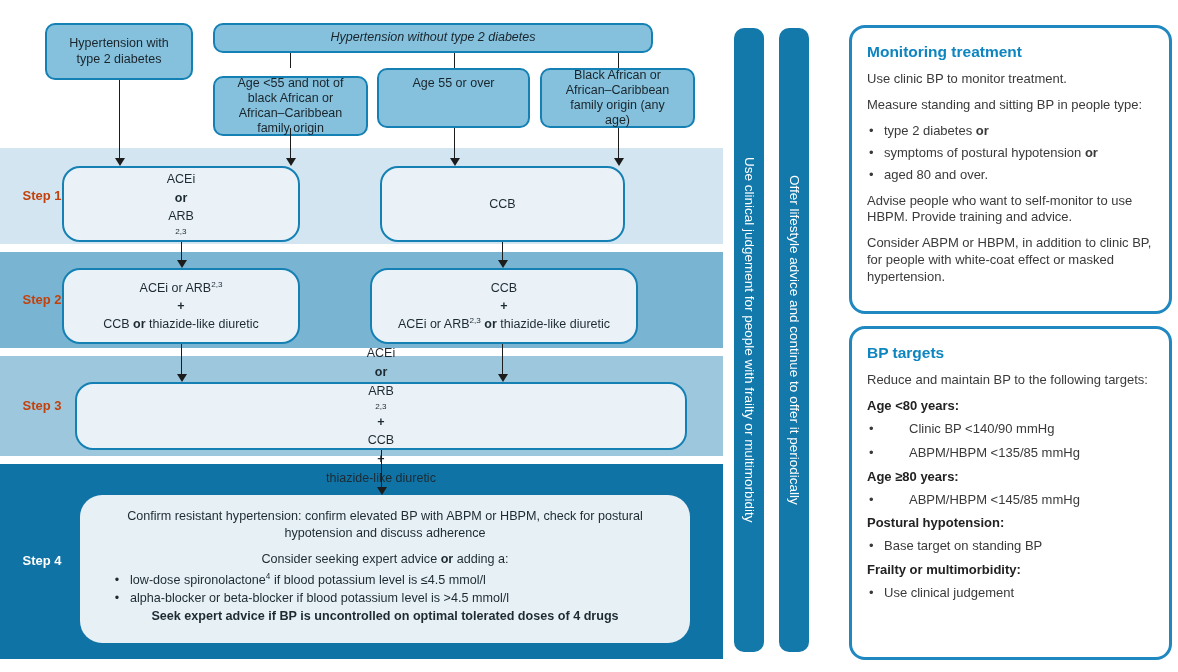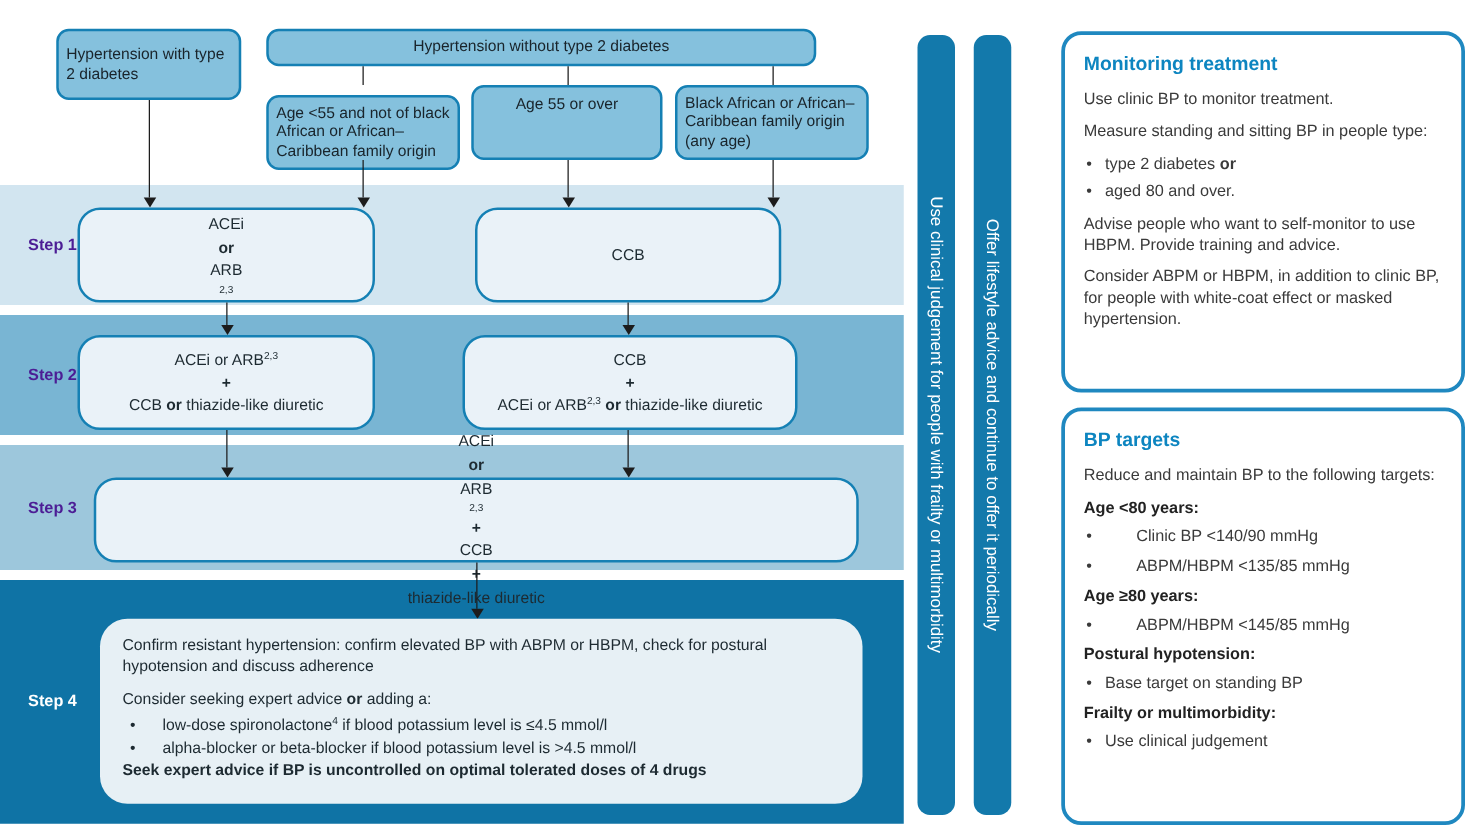--- a/index.html
+++ b/index.html
@@ -8,28 +8,28 @@
   #stage { position:relative; width:1178px; height:672px; background:#fff; }
 
   
   .band { position:absolute; left:0; width:723px; }
   .band1 { top:148px; height:96px;  background:#d2e5f0; }
   .band2 { top:252px; height:96px;  background:#79b5d3; }
   .band3 { top:356px; height:100px; background:#9dc7dc; }
   .band4 { top:464px; height:195px; background:#0f73a5; }
 
   .step-label { position:absolute; left:12px; width:60px; text-align:center;
-                font-size:13px; font-weight:700; color:#4c1d95; }
+                font-size:13px; font-weight:700; color:#c2410c; }
   .step-label.white { color:#ffffff; }
 
   
   .cond-box { position:absolute; background:#85c1dd; border:2px solid #1580b4;
               border-radius:10px; color:#19242b; font-size:12.5px; line-height:1.22;
               display:flex; align-items:center; justify-content:center;
-              padding:3px 6px; }
+              text-align:center; padding:3px 20px; }
   .cond-box.top-align { align-items:flex-start; padding-top:6px; }
 
   .rx-box { position:absolute; background:#eaf2f8; border:2px solid #1580b4;
             border-radius:18px; color:#1d2a31; font-size:12.5px; line-height:1.5;
             display:flex; flex-direction:column; align-items:center; justify-content:center;
             text-align:center; padding:4px 8px; }
 
   .big-box { position:absolute; background:#e7f0f5; border-radius:22px;
              color:#1d2a31; font-size:12.6px; line-height:1.34; text-align:left;
              padding:13px 18px 10px 18px; }
@@ -75,21 +75,21 @@
   <div class="band band2"></div>
   <div class="band band3"></div>
   <div class="band band4"></div>
 
   <div class="step-label" style="top:188px;">Step 1</div>
   <div class="step-label" style="top:292px;">Step 2</div>
   <div class="step-label" style="top:398px;">Step 3</div>
   <div class="step-label white" style="top:553px;">Step 4</div>
 
   <div class="cond-box" style="left:45px; top:23px; width:148px; height:57px;">Hypertension with type 2 diabetes</div>
-  <div class="cond-box" style="left:213px; top:23px; width:440px; height:30px;">Hypertension without type 2 diabetes</div>
+  <div class="cond-box" style="left:213px; top:23px; width:440px; height:30px;font-style:italic;">Hypertension without type 2 diabetes</div>
   <div class="cond-box" style="left:213px; top:76px; width:155px; height:60px;">Age &lt;55 and not of black African or African–Caribbean family origin</div>
   <div class="cond-box top-align" style="left:377px; top:68px; width:153px; height:60px;">Age 55 or over</div>
   <div class="cond-box" style="left:540px; top:68px; width:155px; height:60px;">Black African or African–Caribbean family origin (any age)</div>
 
   <div class="conn" style="left:290px; top:53px; height:15px;"></div>
   <div class="conn" style="left:454px; top:53px; height:15px;"></div>
   <div class="conn" style="left:618px; top:53px; height:15px;"></div>
 
   <div class="arrow" style="left:119px; top:80px;  height:78px;"></div>
   <div class="arrow" style="left:290px; top:128px; height:30px;"></div>
@@ -130,21 +130,21 @@
       <span style="vertical-align: super; font-size: 0.65em;">2,3</span>
       <span> </span>
       <span style="font-weight: 700;">+</span>
       <span> CCB </span>
       <span style="font-weight: 700;">+</span>
       <span> thiazide-like diuretic</span>
     </div>
 
   <div class="arrow" style="left:381px; top:450px; height:37px;"></div>
 
-  <div class="big-box" style="left:80px; top:495px; width:610px; height:148px;">
+  <div class="big-box" style="left:80px; top:495px; width:610px; height:148px;text-align:center;">
     <p><span>Confirm resistant hypertension: confirm elevated BP with ABPM or HBPM, check for postural hypotension and discuss adherence</span></p>
     <div class="spacer"></div>
     <p><span>Consider seeking expert advice </span><span style="font-weight: 700;">or</span><span> adding a:</span></p>
     <div class="b-row">
       <div class="b-dot">•</div>
       <div><span>low-dose spironolactone</span><span style="vertical-align: super; font-size: 0.65em;">4</span><span> if blood potassium level is ≤4.5 mmol/l</span></div>
     </div>
     <div class="b-row">
       <div class="b-dot">•</div>
       <div><span>alpha-blocker or beta-blocker if blood potassium level is &gt;4.5 mmol/l</span></div>
@@ -156,20 +156,24 @@
   <div class="vbar" style="left:779px;">Offer lifestyle advice and continue to offer it periodically</div>
 
   <div class="panel" style="top:25px; height:289px;">
     <div class="panel-title">Monitoring treatment</div>
     <p>Use clinic BP to monitor treatment.</p>
     <p>Measure standing and sitting BP in people type:</p>
     <div class="p-bullet">
       <div class="dot"></div>
       <div><span>type 2 diabetes </span><span style="font-weight: 700;">or</span></div>
     </div>
+    <div class="p-bullet">
+      <div class="dot"></div>
+      <div><span>symptoms of postural hypotension </span><span style="font-weight: 700;">or</span></div>
+    </div>
     <div class="p-bullet" style="margin-bottom:9px;">
       <div class="dot"></div>
       <div><span>aged 80 and over.</span></div>
     </div>
     <p>Advise people who want to self-monitor to use HBPM. Provide training and advice.</p>
     <p>Consider ABPM or HBPM, in addition to clinic BP, for people with white-coat effect or masked hypertension.</p>
   </div>
 
   <div class="panel" style="top:326px; height:334px;">
     <div class="panel-title">BP targets</div>

